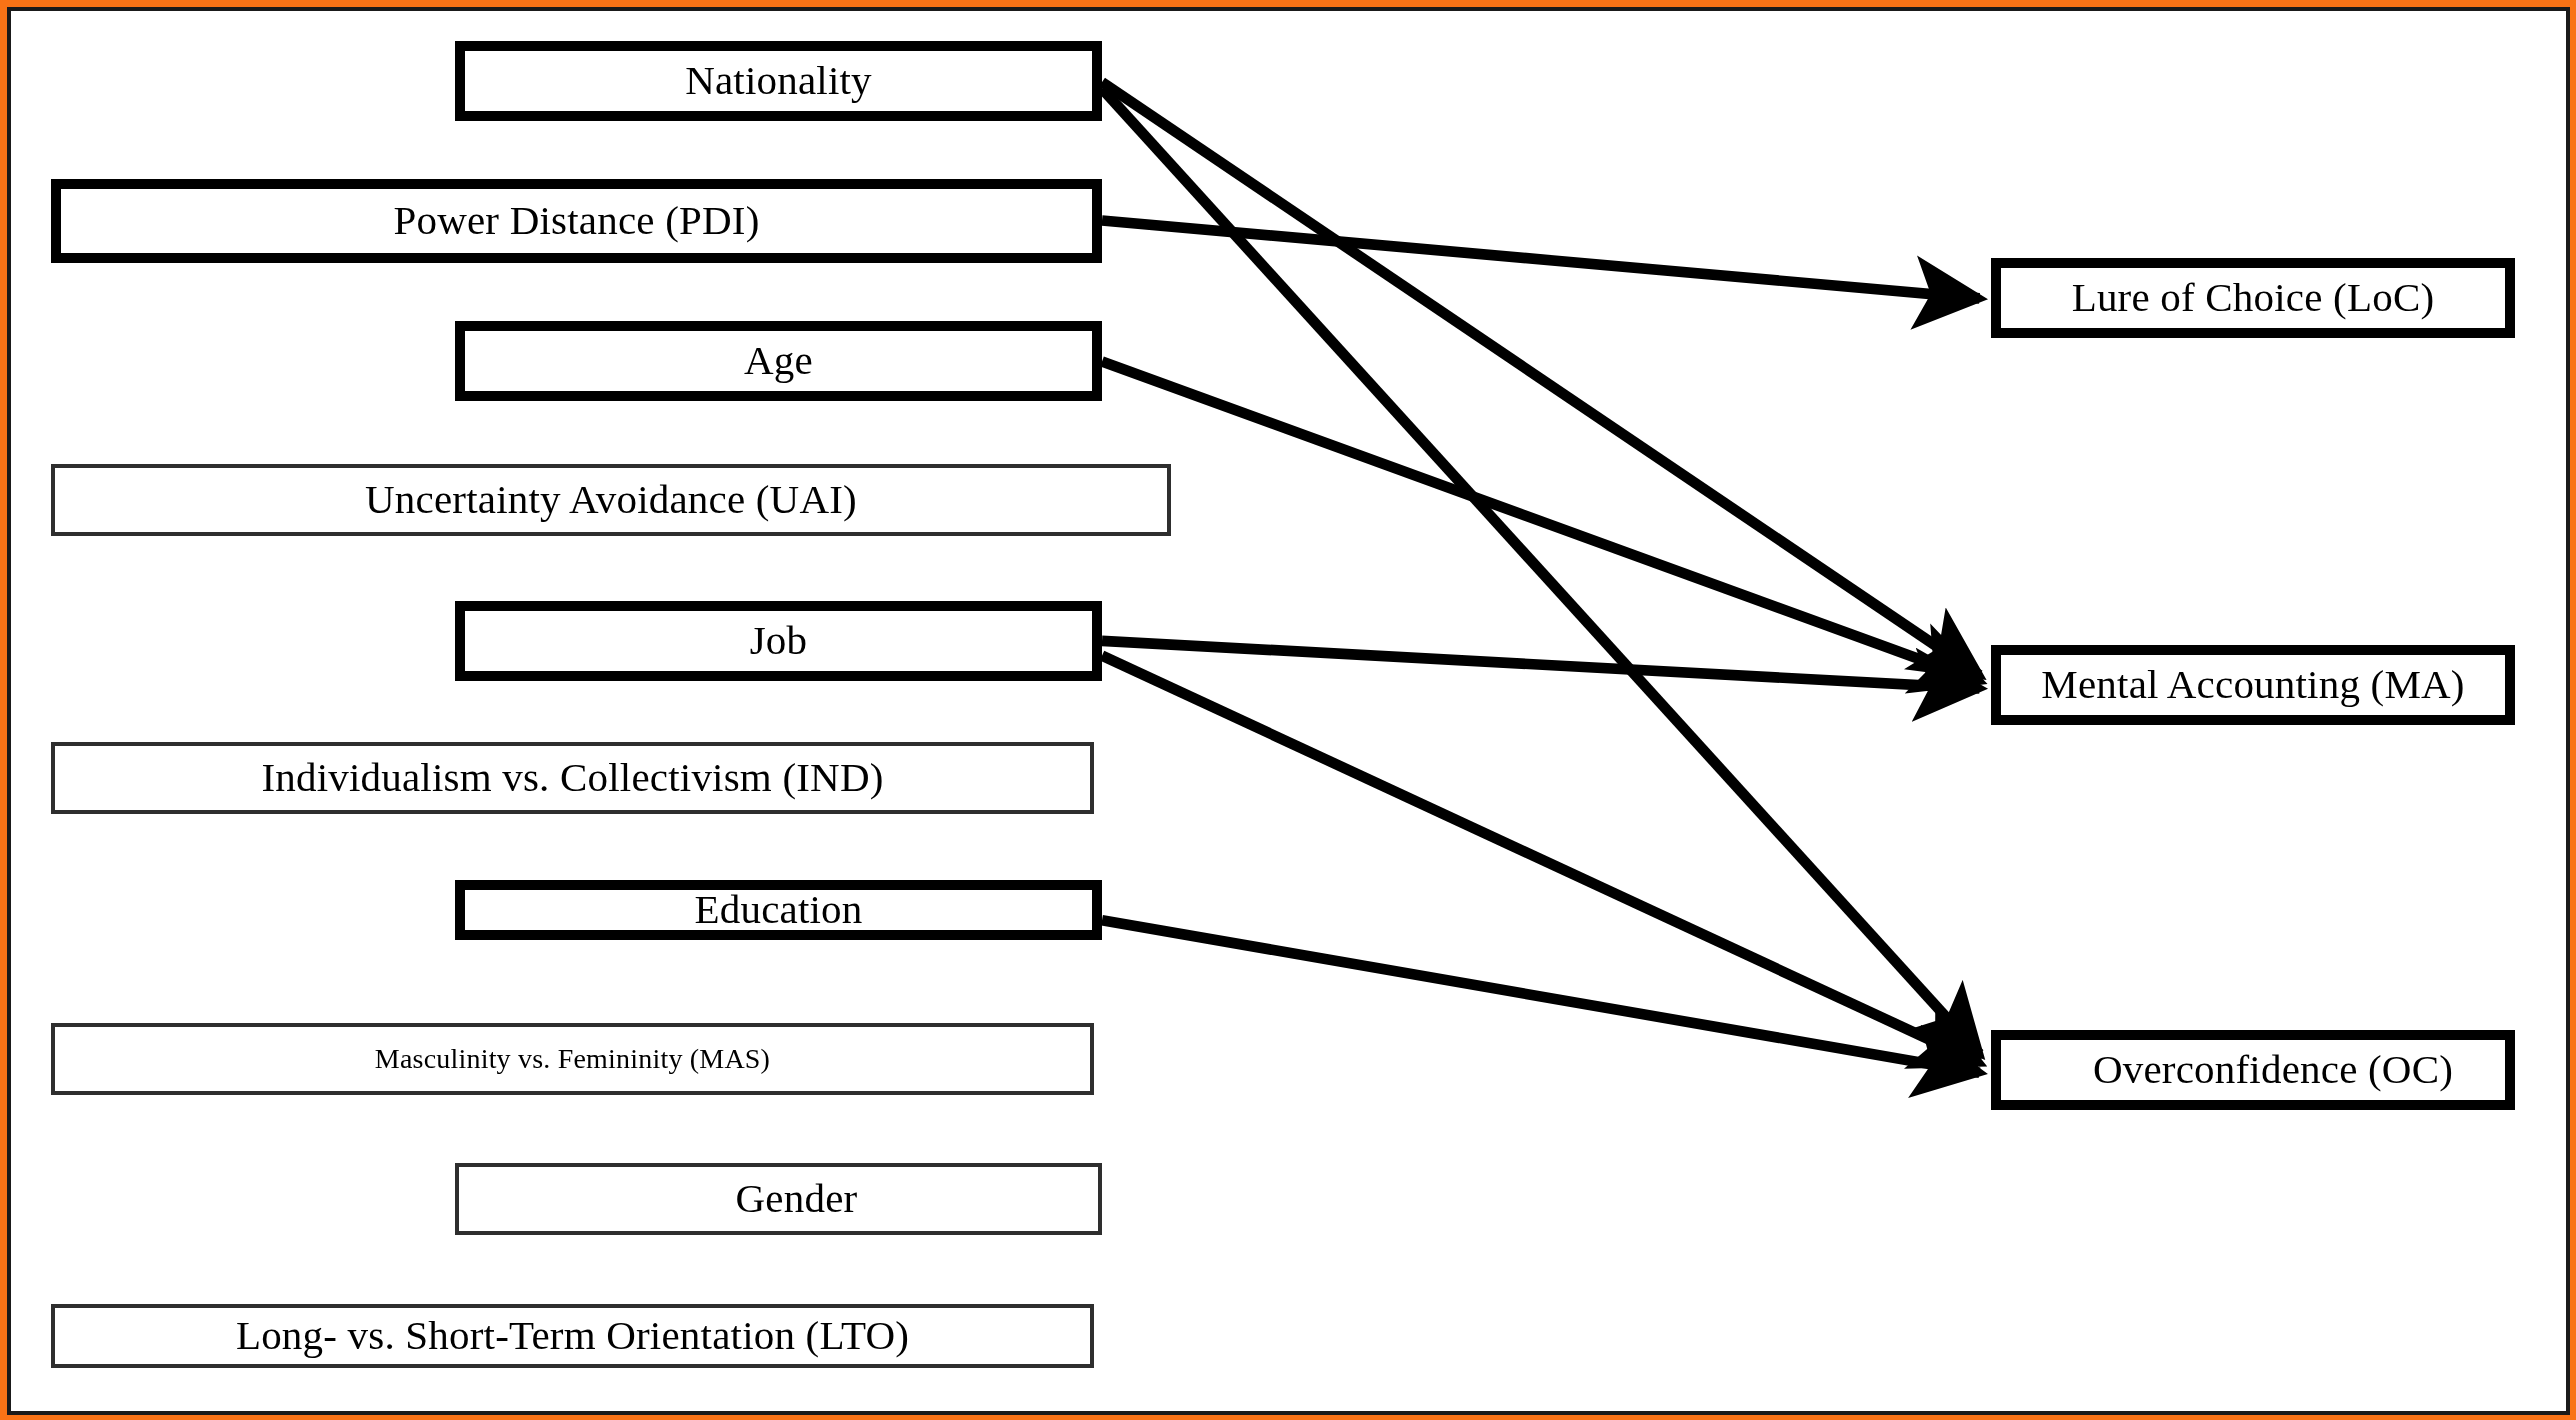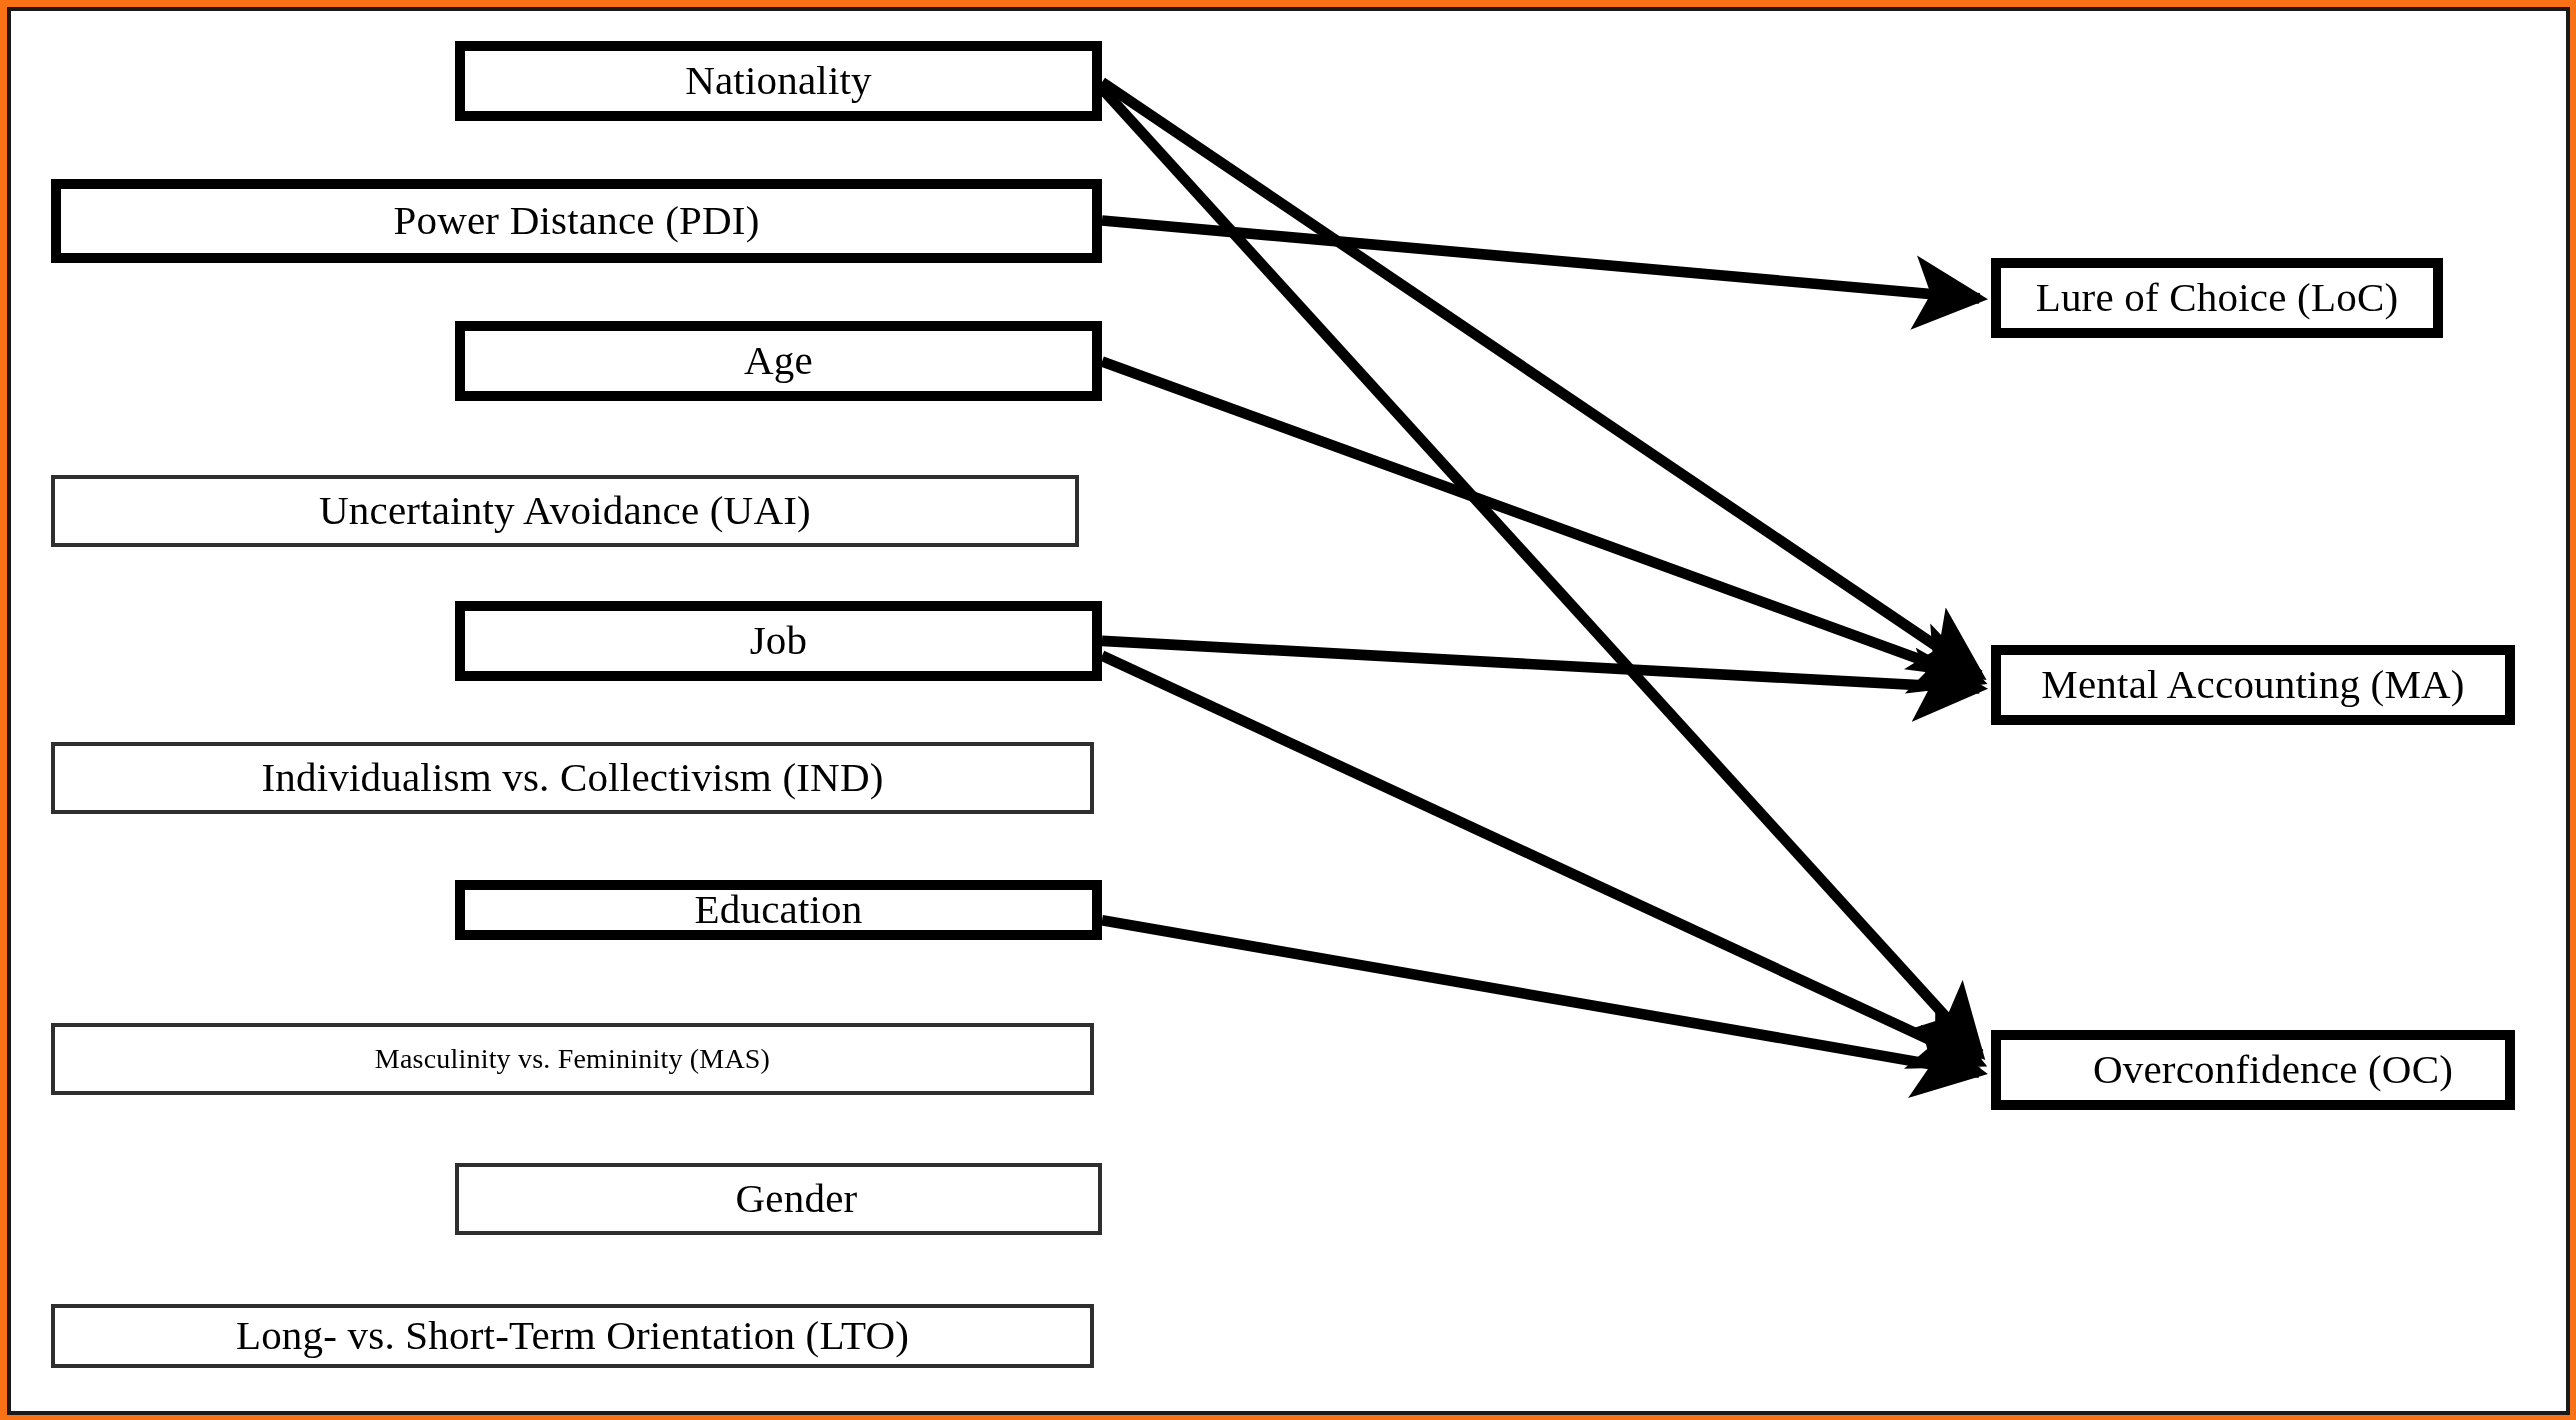--- a/index.html
+++ b/index.html
@@ -97,21 +97,21 @@
     <div id="antecedent-group">
         <div class="node bold" style="left: 455px; top: 41px; width: 647px; height: 80px; font-size: 41px;">
           <span class="node-label">Nationality</span>
         </div>
         <div class="node bold" style="left: 51px; top: 179px; width: 1051px; height: 84px; font-size: 41px;">
           <span class="node-label">Power Distance (PDI)</span>
         </div>
         <div class="node bold" style="left: 455px; top: 321px; width: 647px; height: 80px; font-size: 41px;">
           <span class="node-label">Age</span>
         </div>
-        <div class="node thin" style="left: 51px; top: 475px; width: 1028px; height: 72px; font-size: 41px;">
+        <div class="node thin" style="left: 51px; top: 464px; width: 1120px; height: 72px; font-size: 41px;">
           <span class="node-label">Uncertainty Avoidance (UAI)</span>
         </div>
         <div class="node bold" style="left: 455px; top: 601px; width: 647px; height: 80px; font-size: 41px;">
           <span class="node-label">Job</span>
         </div>
         <div class="node thin" style="left: 51px; top: 742px; width: 1043px; height: 72px; font-size: 41px;">
           <span class="node-label">Individualism vs. Collectivism (IND)</span>
         </div>
         <div class="node bold" style="left: 455px; top: 880px; width: 647px; height: 60px; font-size: 41px;">
           <span class="node-label">Education</span>
@@ -120,21 +120,21 @@
           <span class="node-label">Masculinity vs. Femininity (MAS)</span>
         </div>
         <div class="node thin" style="left: 455px; top: 1163px; width: 647px; height: 72px; font-size: 41px; padding-left: 36px;">
           <span class="node-label">Gender</span>
         </div>
         <div class="node thin" style="left: 51px; top: 1304px; width: 1043px; height: 64px; font-size: 41px;">
           <span class="node-label">Long- vs. Short-Term Orientation (LTO)</span>
         </div>
       </div>
     <div id="outcome-group">
-        <div class="node bold" style="left: 1991px; top: 258px; width: 452px; height: 80px; font-size: 41px;">
+        <div class="node bold" style="left: 1991px; top: 258px; width: 524px; height: 80px; font-size: 41px;">
           <span class="node-label">Lure of Choice (LoC)</span>
         </div>
         <div class="node bold" style="left: 1991px; top: 645px; width: 524px; height: 80px; font-size: 41px;">
           <span class="node-label">Mental Accounting (MA)</span>
         </div>
         <div class="node bold" style="left: 1991px; top: 1030px; width: 524px; height: 80px; font-size: 41px; padding-left: 40px;">
           <span class="node-label">Overconfidence (OC)</span>
         </div>
       </div>
 

